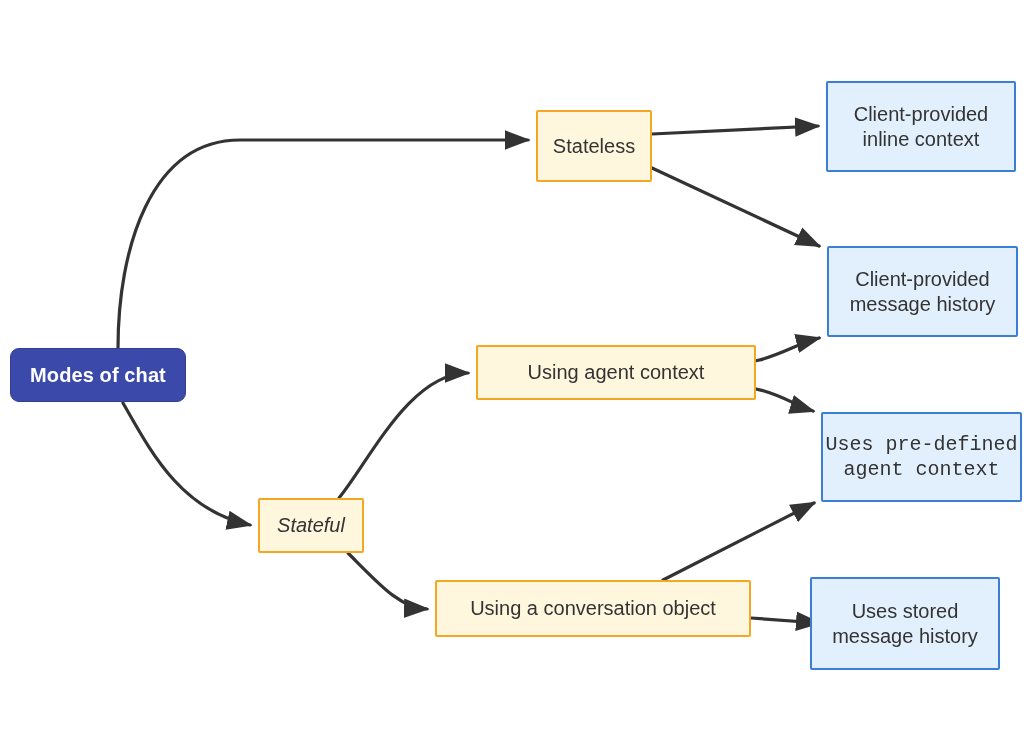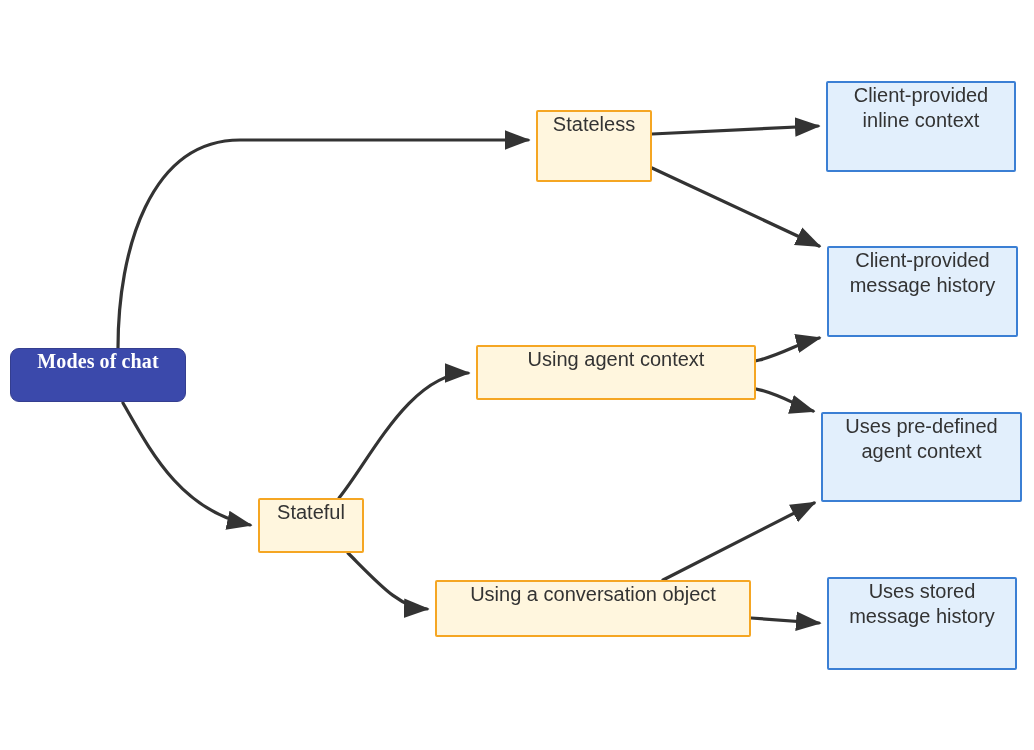--- a/index.html
+++ b/index.html
@@ -24,21 +24,21 @@
     left: 0;
     top: 0;
     width: 1034px;
     height: 750px;
     pointer-events: none;
   }
   .node {
     position: absolute;
     box-sizing: border-box;
     display: flex;
-    align-items: flex-start;
+    align-items: center;
     justify-content: center;
     text-align: center;
     line-height: 1.25;
     white-space: pre-line;
     z-index: 2;
   }
   .node-root {
     background: #3b49ab;
     border: 1px solid #343e8f;
     border-radius: 9px;
@@ -81,28 +81,28 @@
         <path d="M 339 498 C 370 460 410 373 468 373" marker-end="url(#arrow)"></path>
         <path d="M 348 553 C 380 585 400 608 427 609" marker-end="url(#arrow)"></path>
         <path d="M 710 366 C 770 366 790 345 819 338" marker-end="url(#arrow)"></path>
         <path d="M 710 384 C 770 384 790 404 813 411" marker-end="url(#arrow)"></path>
         <path d="M 663 580 L 814 503" marker-end="url(#arrow)"></path>
         <path d="M 751 618 L 819 623" marker-end="url(#arrow)"></path>
       </g>
   </svg>
 
   <div id="node-layer">
-      <div class="node node-root" style="left: 10px; top: 348px; width: 176px; height: 54px; font-family: Liberation Serif, serif;"><span>Modes of chat</span></div>
+      <div class="node node-root" style="left: 10px; top: 348px; width: 176px; height: 54px;"><span>Modes of chat</span></div>
       <div class="node node-branch" style="left: 536px; top: 110px; width: 116px; height: 72px;"><span>Stateless</span></div>
-      <div class="node node-branch" style="left: 258px; top: 498px; width: 106px; height: 55px;"><span>Stateful</span></div>
+      <div class="node node-branch" style="left: 258px; top: 498px; width: 106px; height: 55px; font-style: italic;"><span>Stateful</span></div>
       <div class="node node-branch" style="left: 476px; top: 345px; width: 280px; height: 55px;"><span>Using agent context</span></div>
       <div class="node node-branch" style="left: 435px; top: 580px; width: 316px; height: 57px;"><span>Using a conversation object</span></div>
       <div class="node node-leaf" style="left: 826px; top: 81px; width: 190px; height: 91px;"><span>Client-provided
 inline context</span></div>
       <div class="node node-leaf" style="left: 827px; top: 246px; width: 191px; height: 91px;"><span>Client-provided
 message history</span></div>
-      <div class="node node-leaf" style="left: 821px; top: 412px; width: 201px; height: 90px;"><span>Uses pre-defined
+      <div class="node node-leaf" style="left: 821px; top: 412px; width: 201px; height: 90px; font-family: Liberation Mono, monospace;"><span>Uses pre-defined
 agent context</span></div>
-      <div class="node node-leaf" style="left: 827px; top: 577px; width: 190px; height: 93px;"><span>Uses stored
+      <div class="node node-leaf" style="left: 810px; top: 577px; width: 190px; height: 93px;"><span>Uses stored
 message history</span></div>
     </div>
 
 </div>
 
 </body></html>

